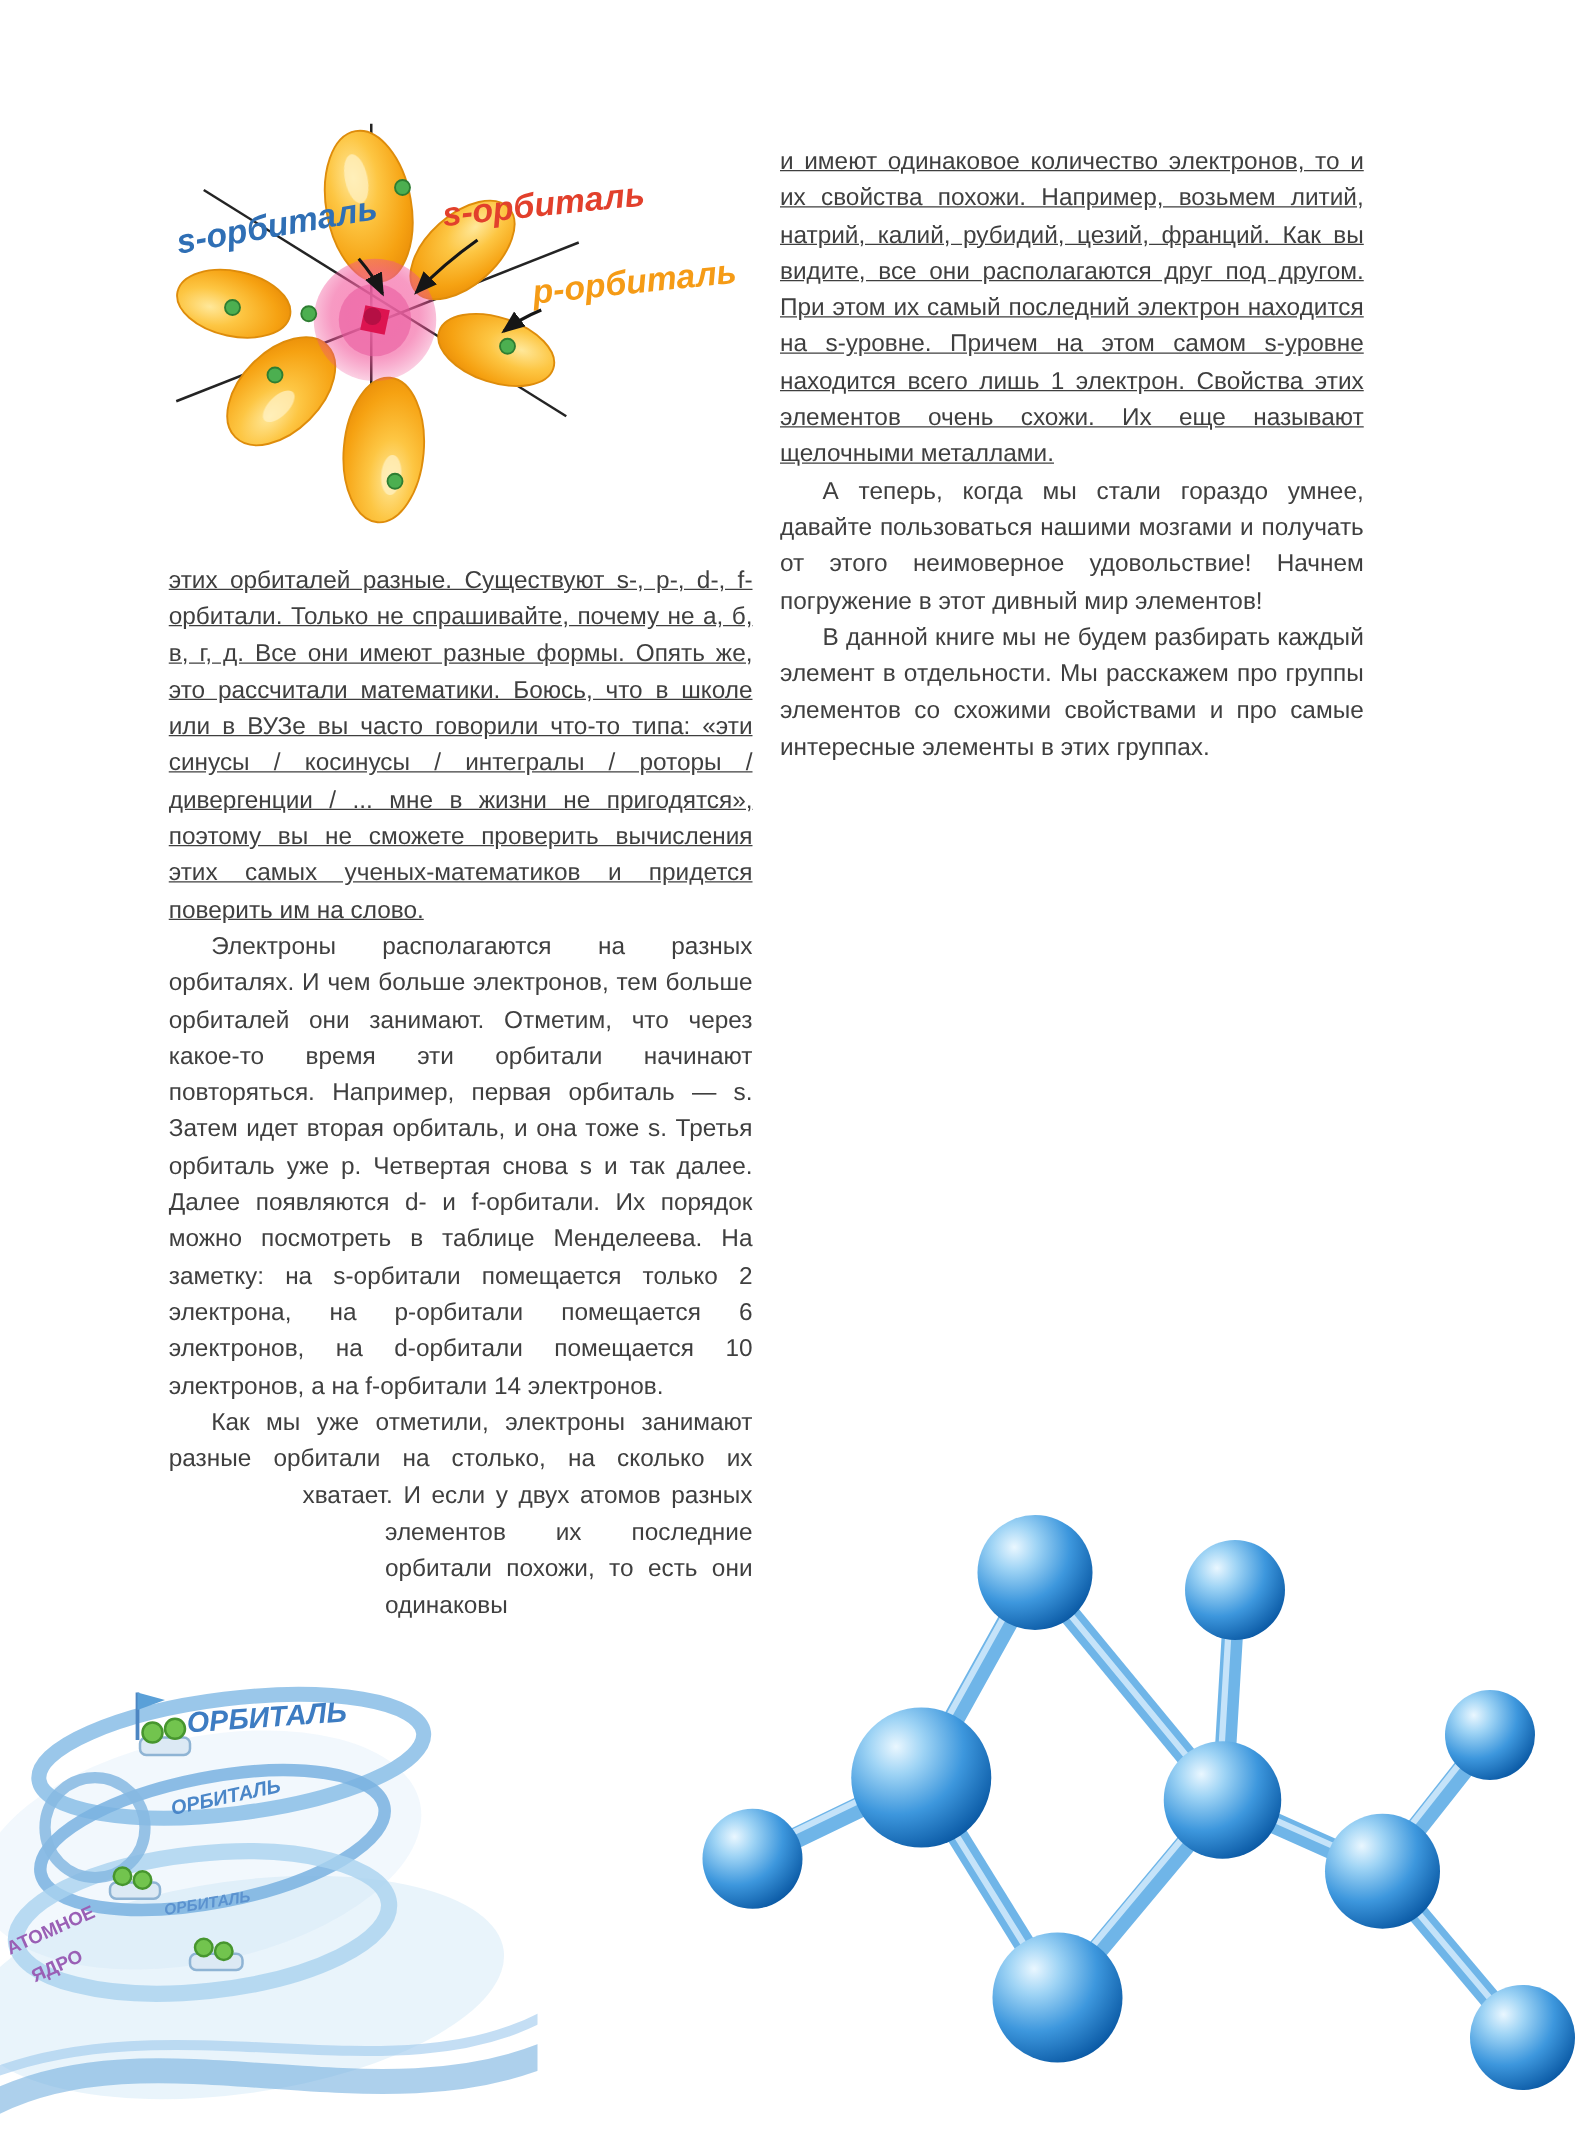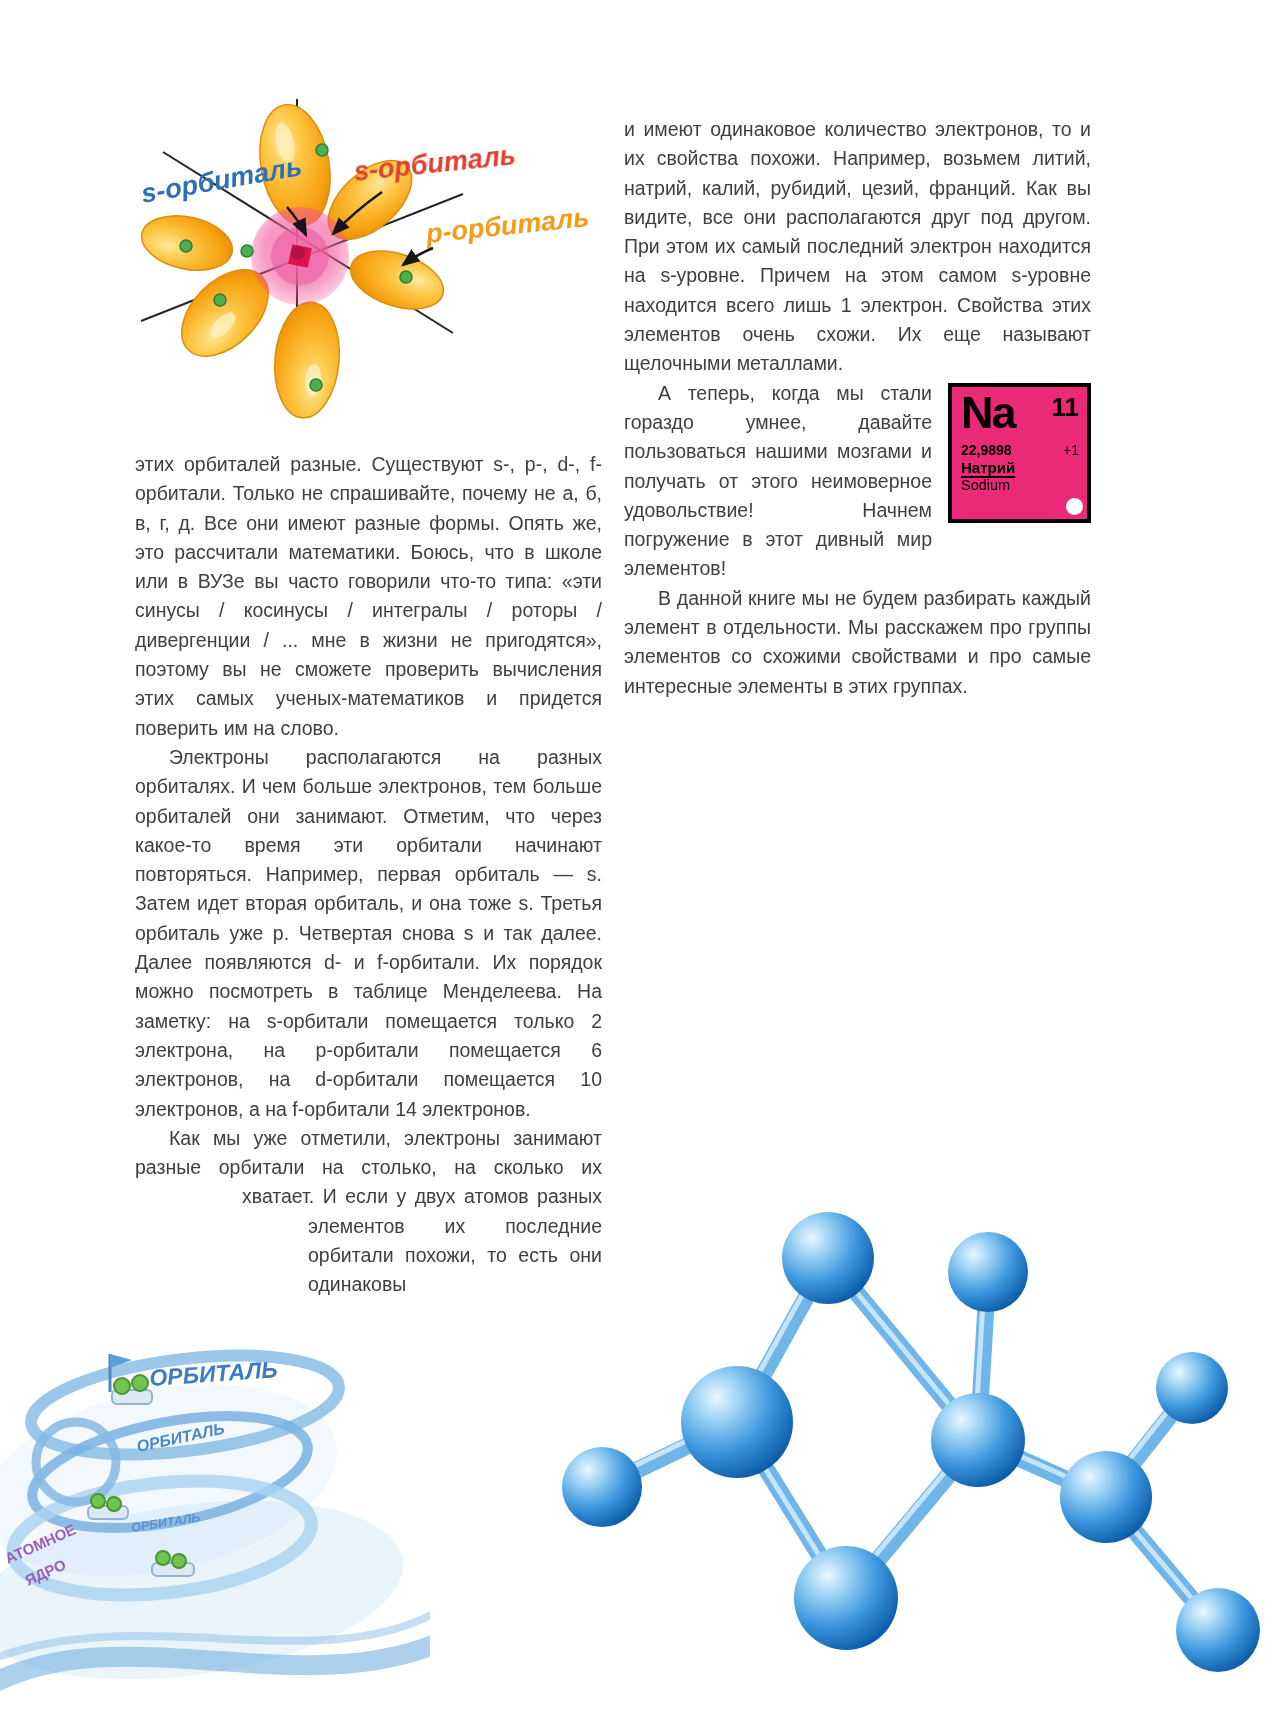--- a/index.html
+++ b/index.html
@@ -12,21 +12,21 @@
   .columns {
     position:absolute; left:135px; top:95px; width:956px;
     display:flex; gap:22px; z-index:2;
   }
   .col { width:467px; }
   .col-right { padding-top:20px; }
   .bodytext {
     font-size:19.5px; line-height:29.3px; text-align:justify;
     text-indent:34px; color:#3f3f3f;
   }
-  .bodytext.cont { text-indent:0; }
+  .bodytext.cont { text-indent:0;text-decoration:underline; }
   .orbital-fig { width:466px; height:355px; position:relative; }
   .orbital-fig svg { overflow:visible; }
 
   
   .element-card {
     float:right; width:143px; height:140px; margin:4px 0 5px 16px;
     background:#ea2a78; border:4px solid #000; padding:5px 8px 4px 9px;
     position:relative; color:#000;
   }
   .card-top { display:flex; justify-content:space-between; align-items:flex-start; }
@@ -128,35 +128,20 @@
 
       <p class="bodytext cont">этих орбиталей разные. Существуют s-, p-, d-, f-орбитали. Только не спрашивайте, почему не а, б, в, г, д. Все они имеют разные формы. Опять же, это рассчитали математики. Боюсь, что в школе или в ВУЗе вы часто говорили что-то типа: «эти синусы / косинусы / интегралы / роторы / дивергенции / ... мне в жизни не пригодятся», поэтому вы не сможете проверить вычисления этих самых ученых-математиков и придется поверить им на слово.</p>
       <p class="bodytext">Электроны располагаются на разных орбиталях. И чем больше электронов, тем больше орбиталей они занимают. Отметим, что через какое-то время эти орбитали начинают повторяться. Например, первая орбиталь — s. Затем идет вторая орбиталь, и она тоже s. Третья орбиталь уже p. Четвертая снова s и так далее. Далее появляются d- и f-орбитали. Их порядок можно посмотреть в таблице Менделеева. На заметку: на s-орбитали помещается только 2 электрона, на p-орбитали помещается 6 электронов, на d-орбитали помещается 10 электронов, а на f-орбитали 14 электронов.</p>
       <div class="coaster-spacer"></div>
       <p class="bodytext">Как мы уже отметили, электроны занимают разные орбитали на столько, на сколько их хватает. И если у двух атомов разных элементов их последние орбитали похожи, то есть они одинаковы</p>
     </div>
 
     <div class="col col-right">
       <p class="bodytext cont">и имеют одинаковое количество электронов, то и их свойства похожи. Например, возьмем литий, натрий, калий, рубидий, цезий, франций. Как вы видите, все они располагаются друг под другом. При этом их самый последний электрон находится на s-уровне. Причем на этом самом s-уровне находится всего лишь 1 электрон. Свойства этих элементов очень схожи. Их еще называют щелочными металлами.</p>
 
-      <div class="element-card">
-        <div class="card-top">
-          <span class="el-symbol">Na</span>
-          <span class="el-number">11</span>
-        </div>
-        <div class="mass-row">
-          <span class="el-mass">22,9898</span>
-          <span class="el-charge">+1</span>
-        </div>
-        <div>
-          <span class="el-name-ru">Натрий</span>
-        </div>
-        <div class="el-name-en">Sodium</div>
-        <div class="card-dot"></div>
-      </div>
 
       <p class="bodytext">А теперь, когда мы стали гораздо умнее, давайте пользоваться нашими мозгами и получать от этого неимоверное удовольствие! Начнем погружение в этот дивный мир элементов!</p>
       <p class="bodytext">В данной книге мы не будем разбирать каждый элемент в отдельности. Мы расскажем про группы элементов со схожими свойствами и про самые интересные элементы в этих группах.</p>
     </div>
   </div>
 
   <svg class="decoration molecule-pos" viewBox="540 1190 730 523" width="730" height="523">
     <defs>
       <radialGradient id="sph" cx="32%" cy="28%" r="78%">
         <stop offset="0%" stop-color="#eaf7ff"></stop>

